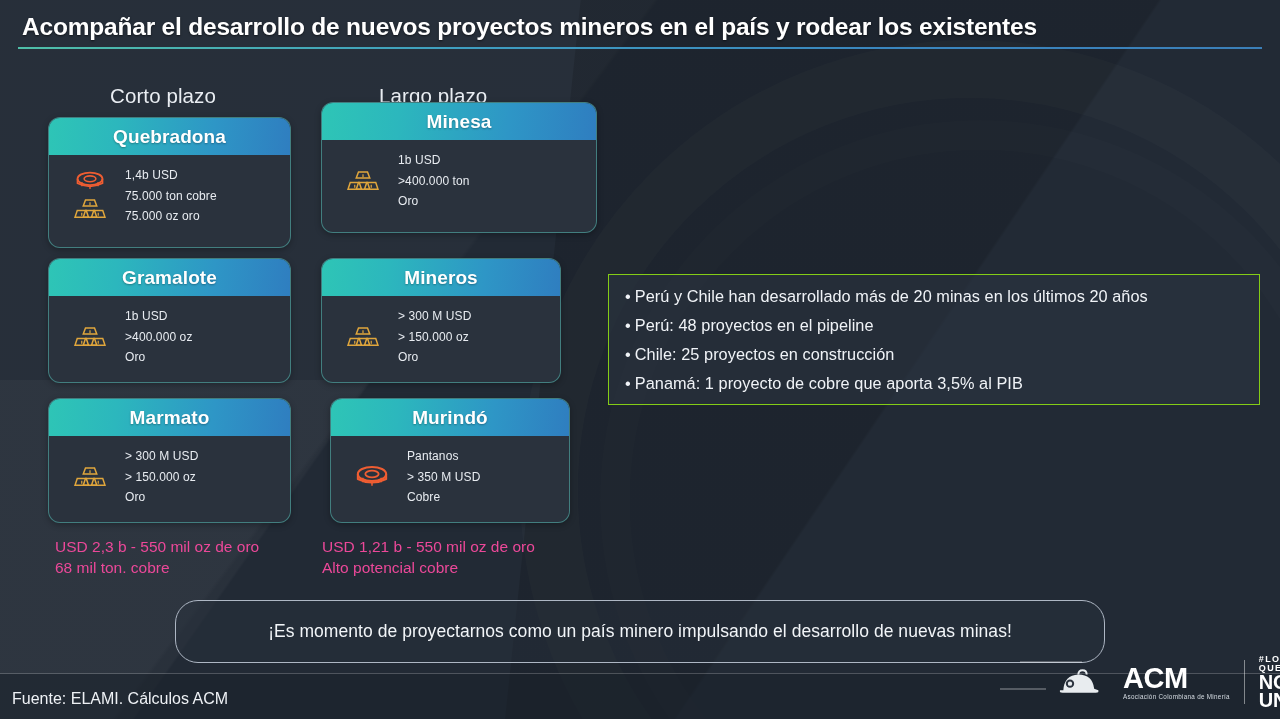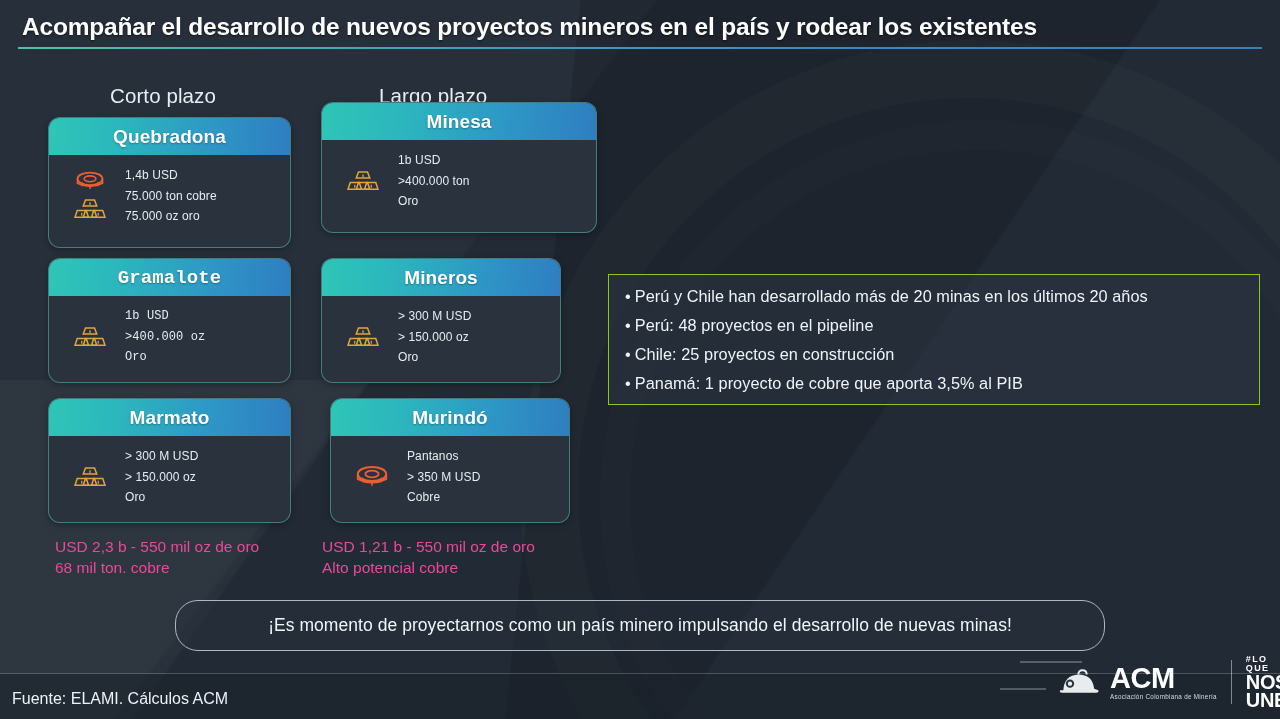--- a/index.html
+++ b/index.html
@@ -93,21 +93,21 @@
   .icon-col {
     width: 46px; min-width: 46px;
     display: flex; flex-direction: column; align-items: center; justify-content: center;
     gap: 5px;
   }
   .lines { font-size: 12px; line-height: 20.5px; color: #e8ecf1; letter-spacing: 0.1px; }
   .lines div { white-space: nowrap; }
   
   .card.k0 { left: 48px;  top: 117px; width: 243px; height: 131px; }
   .card.k1 { left: 321px; top: 102px; width: 276px; height: 131px; }
-  .card.k2 { left: 48px;  top: 258px; width: 243px; height: 125px; font-family: Liberation Mono, monospace; }
+  .card.k2 { left: 48px;  top: 258px; width: 243px; height: 125px; }
   .card.k3 { left: 321px; top: 258px; width: 240px; height: 125px; }
   .card.k4 { left: 48px;  top: 398px; width: 243px; height: 125px; }
   .card.k5 { left: 330px; top: 398px; width: 240px; height: 125px; }
   
   .col-summary {
     position: absolute; font-size: 15.5px; line-height: 21px; color: #ec4899;
     white-space: nowrap;
   }
   .col-summary.s1 { left: 55px;  top: 536px; }
   .col-summary.s2 { left: 322px; top: 536px; }
@@ -119,21 +119,21 @@
     padding: 11px 14px 11px 16px;
     display: flex; flex-direction: column; justify-content: center; gap: 3px;
   }
   .bullet {
     font-size: 16.3px; line-height: 26px; color: #f0f3f7;
     white-space: nowrap; letter-spacing: 0.05px;
   }
   .bullet .dot { color: #f0f3f7; margin-right: 4px; }
   
   .callout {
-    position: absolute; left: 175px; top: 600px; width: 930px; height: 51px;
+    position: absolute; left: 175px; top: 600px; width: 930px; height: 63px;
     border: 1px solid #aeb7c4;
     border-radius: 23px;
     background: rgba(40,49,60,0.45);
     display: flex; align-items: center; justify-content: center;
   }
   .callout span {
     font-size: 17.5px; color: #f2f5f8; letter-spacing: 0.05px; white-space: nowrap;
   }
   
   .footer-rule {
@@ -146,21 +146,21 @@
   }
   .source {
     position: absolute; left: 12px; top: 690px;
     font-size: 16px; color: #eef1f5; white-space: nowrap;
   }
   
   .logo-wrap {
     position: absolute; left: 1055px; top: 655px;
     display: flex; align-items: center; gap: 14px;
   }
-  .acm-block { display: flex; align-items: center; gap: 5px; }
+  .acm-block { display: flex; align-items: center; gap: 18px; }
   .acm-text { display: flex; flex-direction: column; align-items: flex-start; }
   .acm-word { font-size: 29px; font-weight: bold; color: #ffffff; line-height: 28px; letter-spacing: -0.5px; }
   .acm-sub { font-size: 6.3px; color: #d7dde4; letter-spacing: 0.3px; white-space: nowrap; margin-top: 1px; }
   .logo-div { width: 1px; height: 44px; background: rgba(255,255,255,0.45); }
   .nosune { display: flex; flex-direction: column; align-items: flex-start; line-height: 1; }
   .nu-hash { font-size: 9px; color: #ffffff; letter-spacing: 1.3px; font-weight: bold; }
   .nu-big { font-size: 20px; color: #ffffff; font-weight: bold; letter-spacing: -0.4px; line-height: 18px; }
   
   .accent-bar { position: absolute; background: rgba(255,255,255,0.25); height: 2px; }
   .accent-bar.a1 { left: 1020px; top: 661px; width: 62px; }

